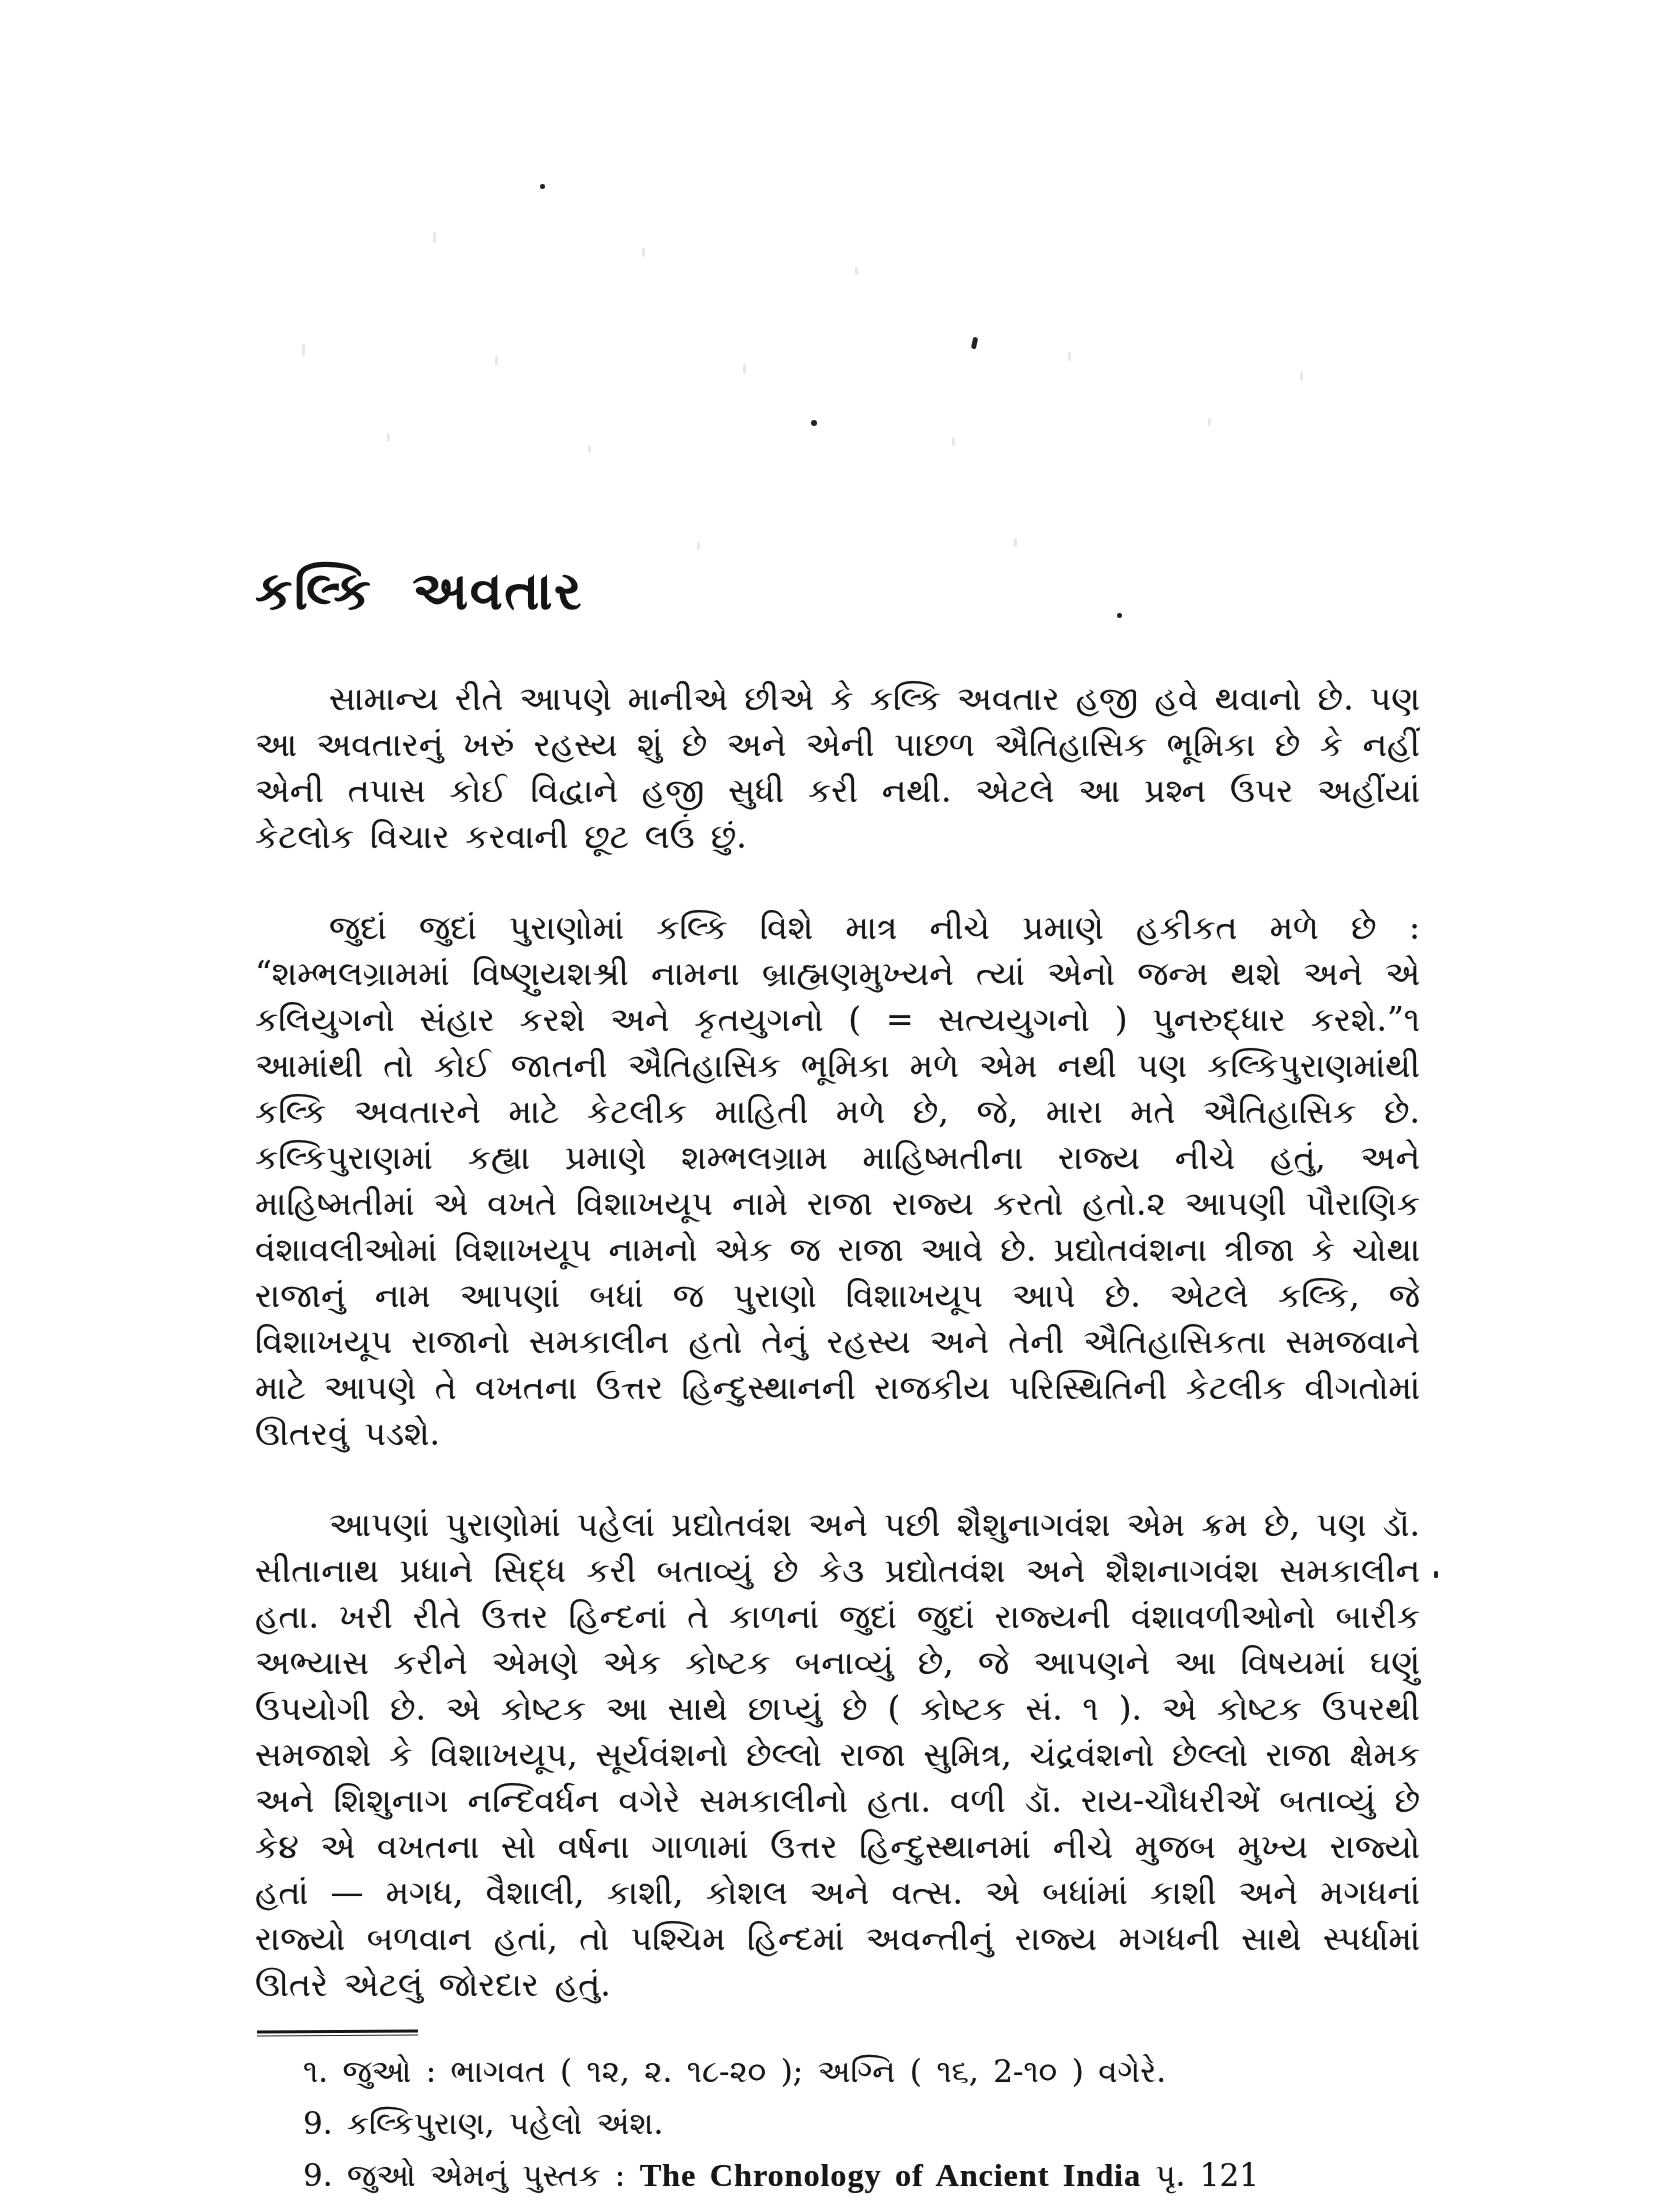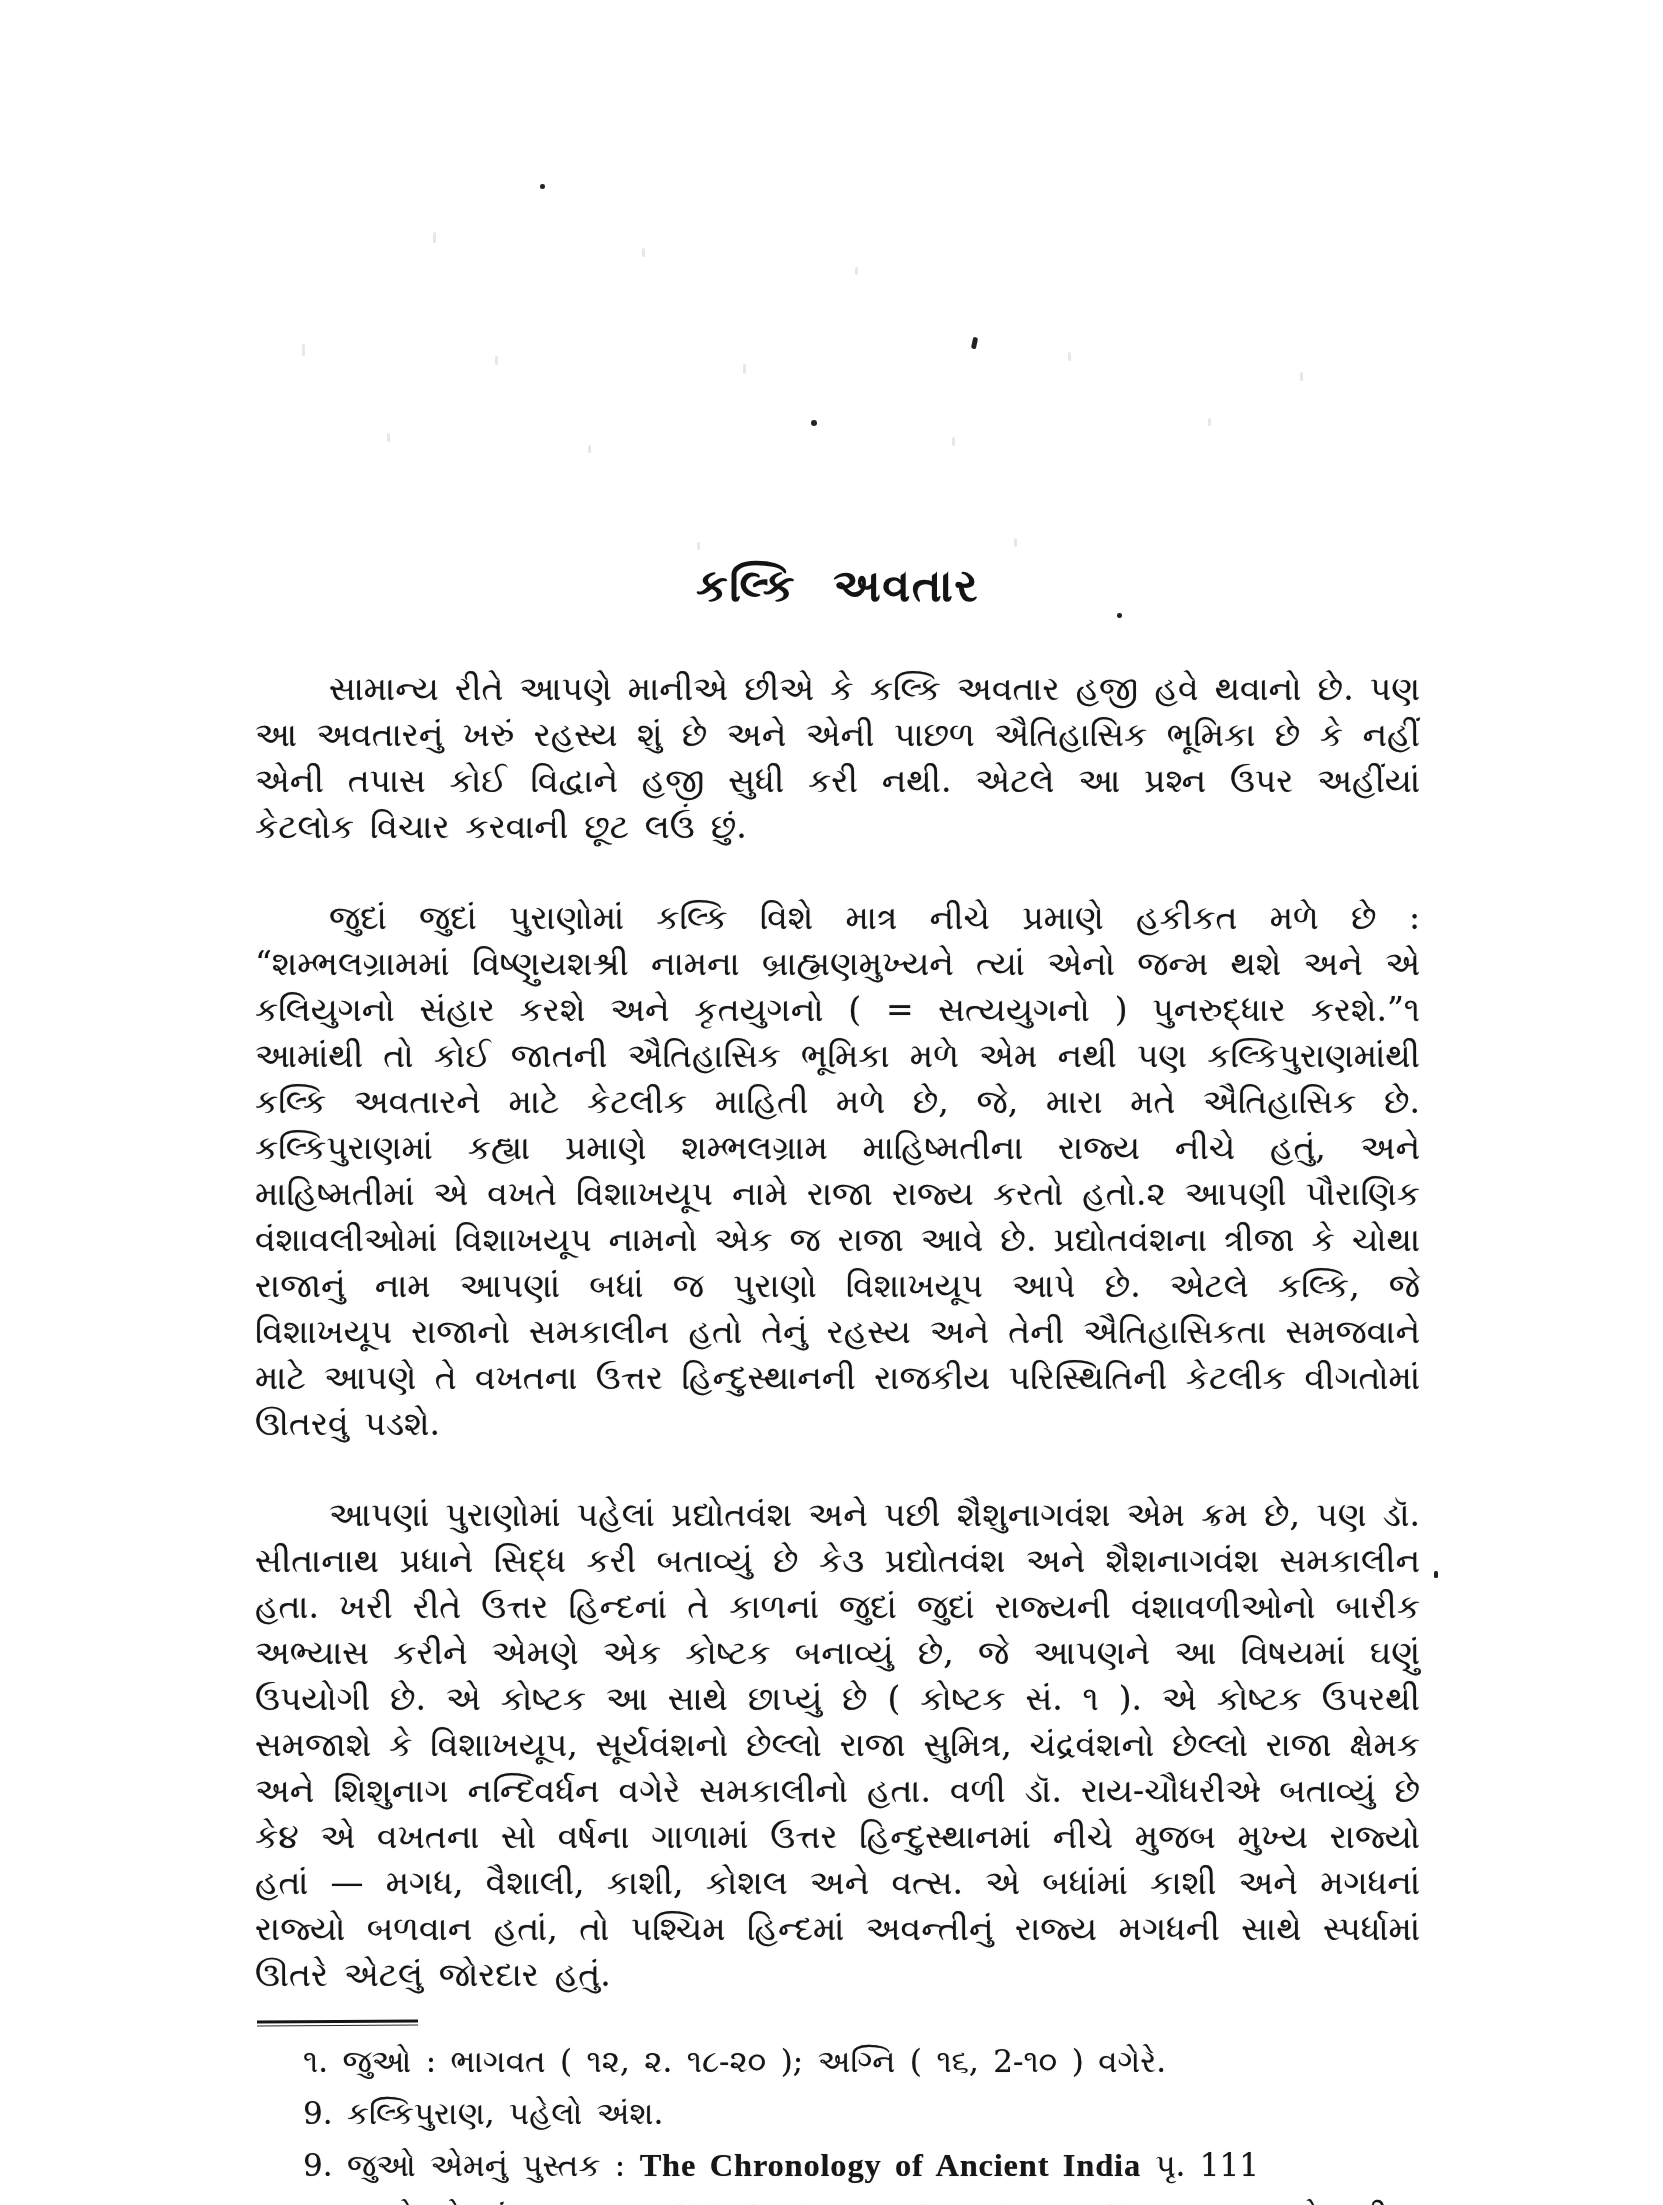--- a/index.html
+++ b/index.html
@@ -18,22 +18,22 @@
   }
   .content {
     position: absolute;
     left: 255px;
     top: 0;
     width: 1165px;
   }
   .title {
     margin: 0;
     padding-top: 559px;
-    text-align: center;
-    font-size: 45px;
+    text-align: left;
+    font-size: 53px;
     font-weight: 700;
     letter-spacing: 1.5px;
     word-spacing: 20px;
     color: #141414;
   }
   .para {
     margin: 0;
     margin-top: 45px;
     font-size: 33px;
     line-height: 46px;
@@ -122,20 +122,20 @@
     <p class="para">આપણાં પુરાણોમાં પહેલાં પ્રદ્યોતવંશ અને પછી શૈશુનાગવંશ એમ ક્રમ છે, પણ ડૉ. સીતાનાથ પ્રધાને સિદ્ધ કરી બતાવ્યું છે કે૩ પ્રદ્યોતવંશ અને શૈશનાગવંશ સમકાલીન હતા. ખરી રીતે ઉત્તર હિન્દનાં તે કાળનાં જુદાં જુદાં રાજ્યની વંશાવળીઓનો બારીક અભ્યાસ કરીને એમણે એક કોષ્ટક બનાવ્યું છે, જે આપણને આ વિષયમાં ઘણું ઉપયોગી છે. એ કોષ્ટક આ સાથે છાપ્યું છે ( કોષ્ટક સં. ૧ ). એ કોષ્ટક ઉપરથી સમજાશે કે વિશાખયૂપ, સૂર્યવંશનો છેલ્લો રાજા સુમિત્ર, ચંદ્રવંશનો છેલ્લો રાજા ક્ષેમક અને શિશુનાગ નન્દિવર્ધન વગેરે સમકાલીનો હતા. વળી ડૉ. રાય-ચૌધરીએ બતાવ્યું છે કે૪ એ વખતના સો વર્ષના ગાળામાં ઉત્તર હિન્દુસ્થાનમાં નીચે મુજબ મુખ્ય રાજ્યો હતાં — મગધ, વૈશાલી, કાશી, કોશલ અને વત્સ. એ બધાંમાં કાશી અને મગધનાં રાજ્યો બળવાન હતાં, તો પશ્ચિમ હિન્દમાં અવન્તીનું રાજ્ય મગધની સાથે સ્પર્ધામાં ઊતરે એટલું જોરદાર હતું.</p>
 
     <div class="fn-rule"></div>
 
     <div class="footnotes">
 
       <p class="fn"><span>૧. જુઓ : ભાગવત ( ૧૨, ૨. ૧૮-૨૦ ); અગ્નિ ( ૧૬, 2-૧૦ ) વગેરે.</span><span class="latin"></span><span></span></p>
 
       <p class="fn"><span>9. કલ્કિપુરાણ, પહેલો અંશ.</span><span class="latin"></span><span></span></p>
 
-      <p class="fn"><span>9. જુઓ એમનું પુસ્તક : </span><span class="latin">The Chronology of Ancient India</span><span> પૃ. 111</span></p>
+      <p class="fn"><span>9. જુઓ એમનું પુસ્તક : </span><span class="latin">The Chronology of Ancient India</span><span> પૃ. 121</span></p>
 
       <p class="fn"><span>૪. જુઓ એમનું પુસ્તક : </span><span class="latin">Political History of Ancient India</span><span> પૃ. ૧૧૬ અને પછી.</span></p>
 
     </div>
   </div>
 </div>
 
 
 </body></html>

